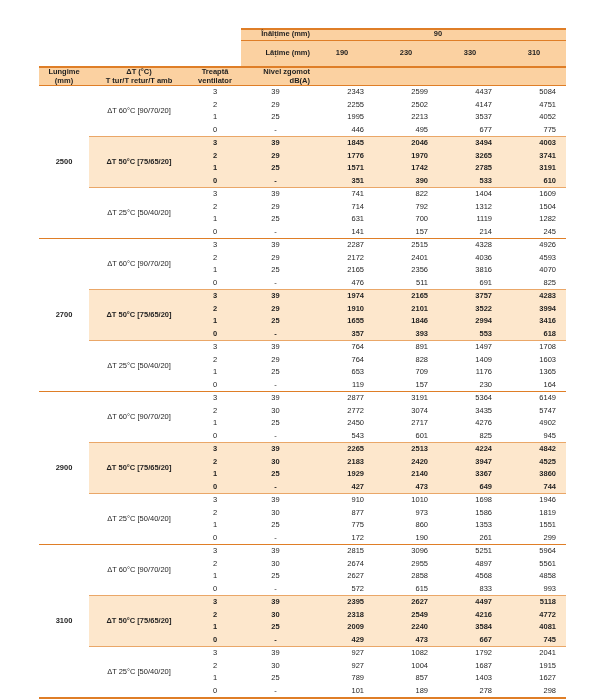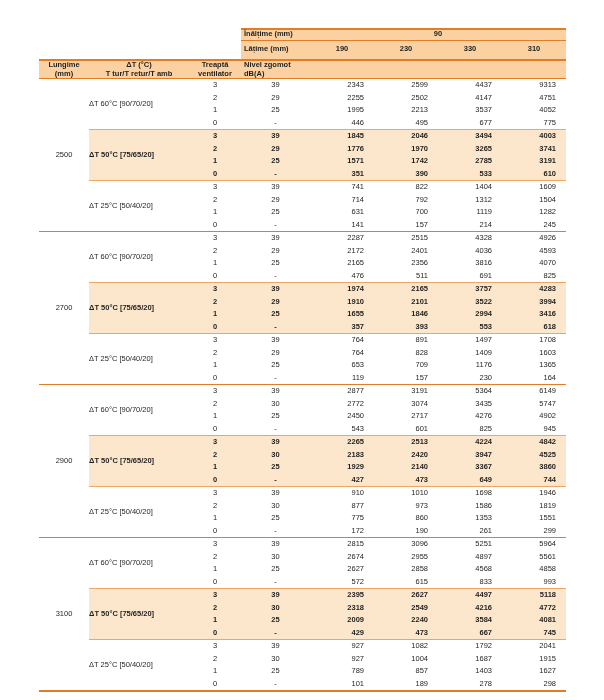--- a/index.html
+++ b/index.html
@@ -30,26 +30,26 @@
   col.c-val{width:64px;}
   th,td{
     font-size:7.5px;line-height:1.15;padding:0;
     text-align:center;vertical-align:middle;color:var(--text);
     font-weight:normal;
   }
   thead th{background:var(--header-bg);font-weight:bold;white-space:pre-line;}
   thead th.blank{background:transparent;}
   tr.h-a th{height:11px;}
   tr.h-a th.lbl,tr.h-a th.val{border-top:2px solid var(--line-strong);border-bottom:1px solid var(--line-strong);}
-  tr.h-b th{height:20px;}
+  tr.h-b th{height:27px;}
   tr.h-c th{height:16px;border-top:2px solid var(--line-strong);border-bottom:1px solid var(--line-strong);}
-  th.lbl{text-align:left;padding-left:3px;}
+  th.lbl{text-align:right;padding-left:3px;}
   tbody td{height:12.75px;}
-  td.len{font-weight:normal;background:var(--page-bg);}
-  td.dt{text-align:left;}
+  td.len{font-weight:bold;background:var(--page-bg);}
+  td.dt{text-align:center;}
   td.num{text-align:right;padding-right:10px;}
   tr.hl td{font-weight:bold;background:var(--highlight-bg);}
   tr.sub-start td{border-top:1px solid var(--line-thin);}
   tr.group-start td{border-top:1px solid var(--line-strong);}
 </style>
 </head>
 <body>
 
 <div class="page">
   <table>
@@ -91,21 +91,21 @@
     </thead>
     <tbody>
         <tr>
           <td class="len" rowspan="12">2500</td>
           <td class="dt" rowspan="4">ΔT 60°C [90/70/20]</td>
           <td>3</td>
           <td>39</td>
           <td class="num">2343</td>
           <td class="num">2599</td>
           <td class="num">4437</td>
-          <td class="num">9313</td>
+          <td class="num">5084</td>
         </tr>
         <tr>
           <td>2</td>
           <td>29</td>
           <td class="num">2255</td>
           <td class="num">2502</td>
           <td class="num">4147</td>
           <td class="num">4751</td>
         </tr>
         <tr>

